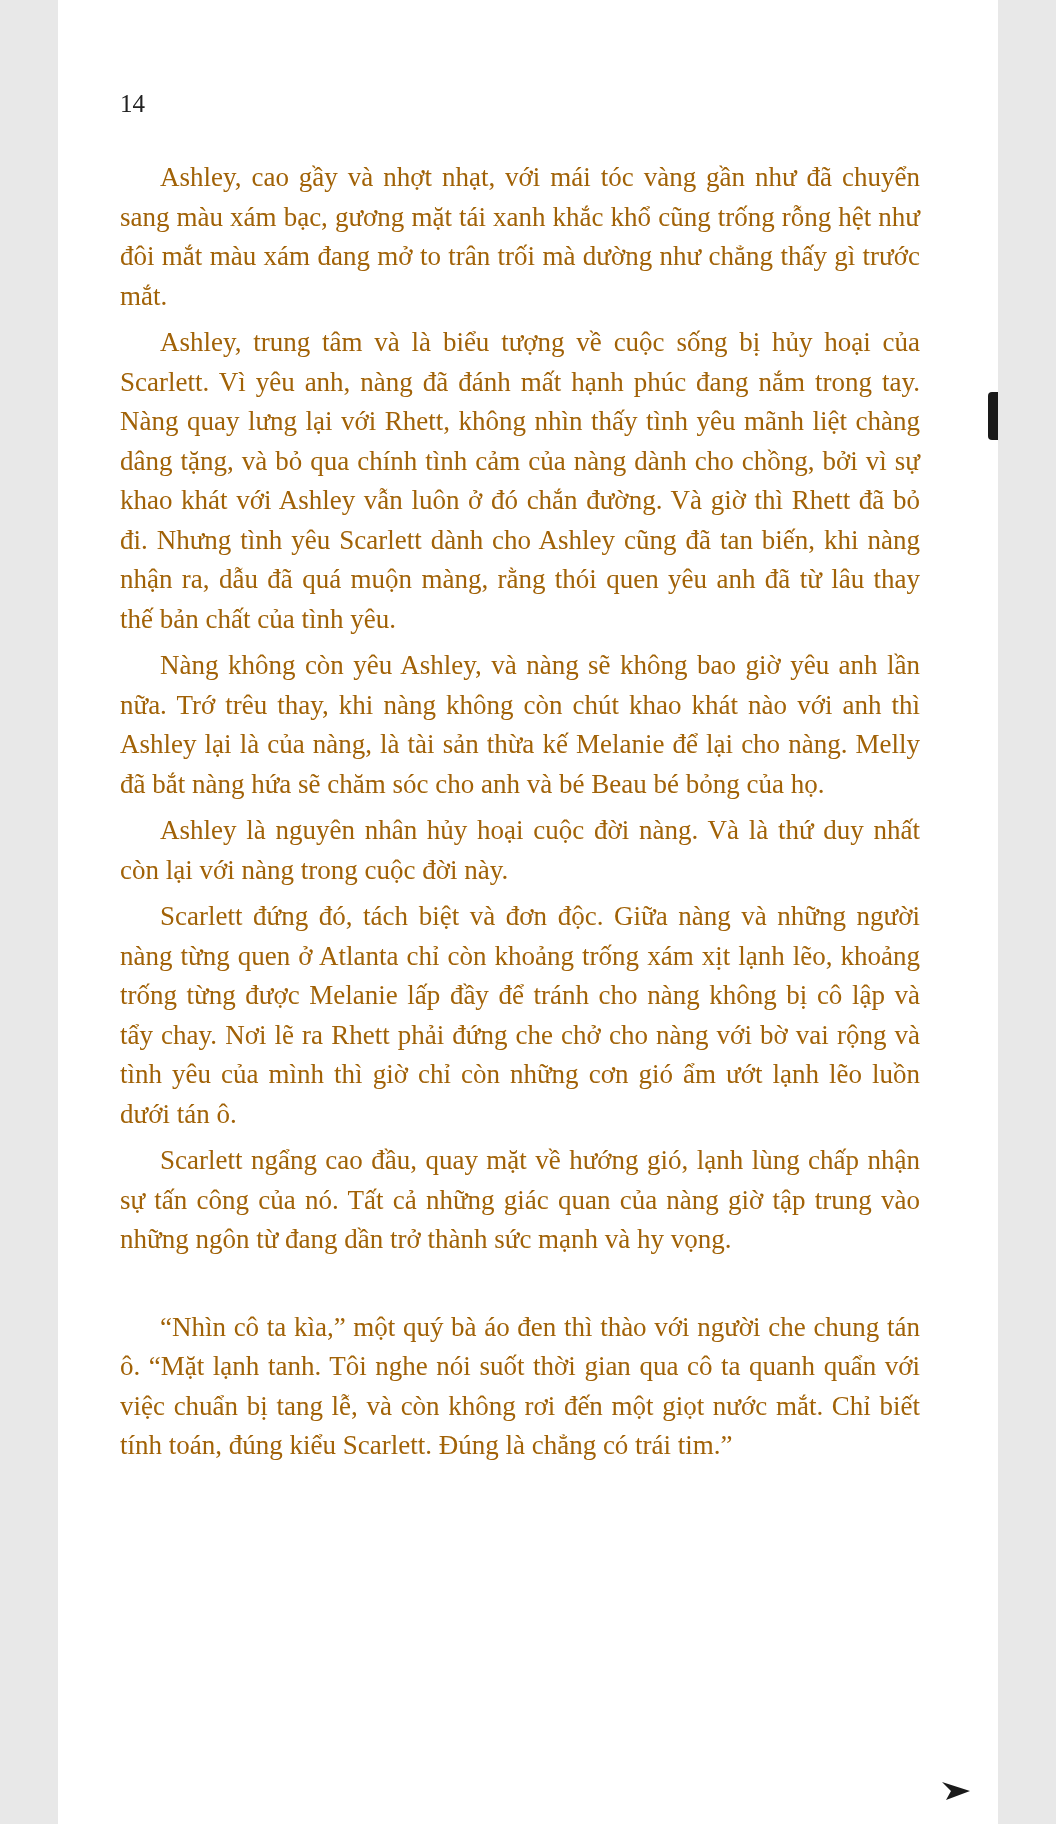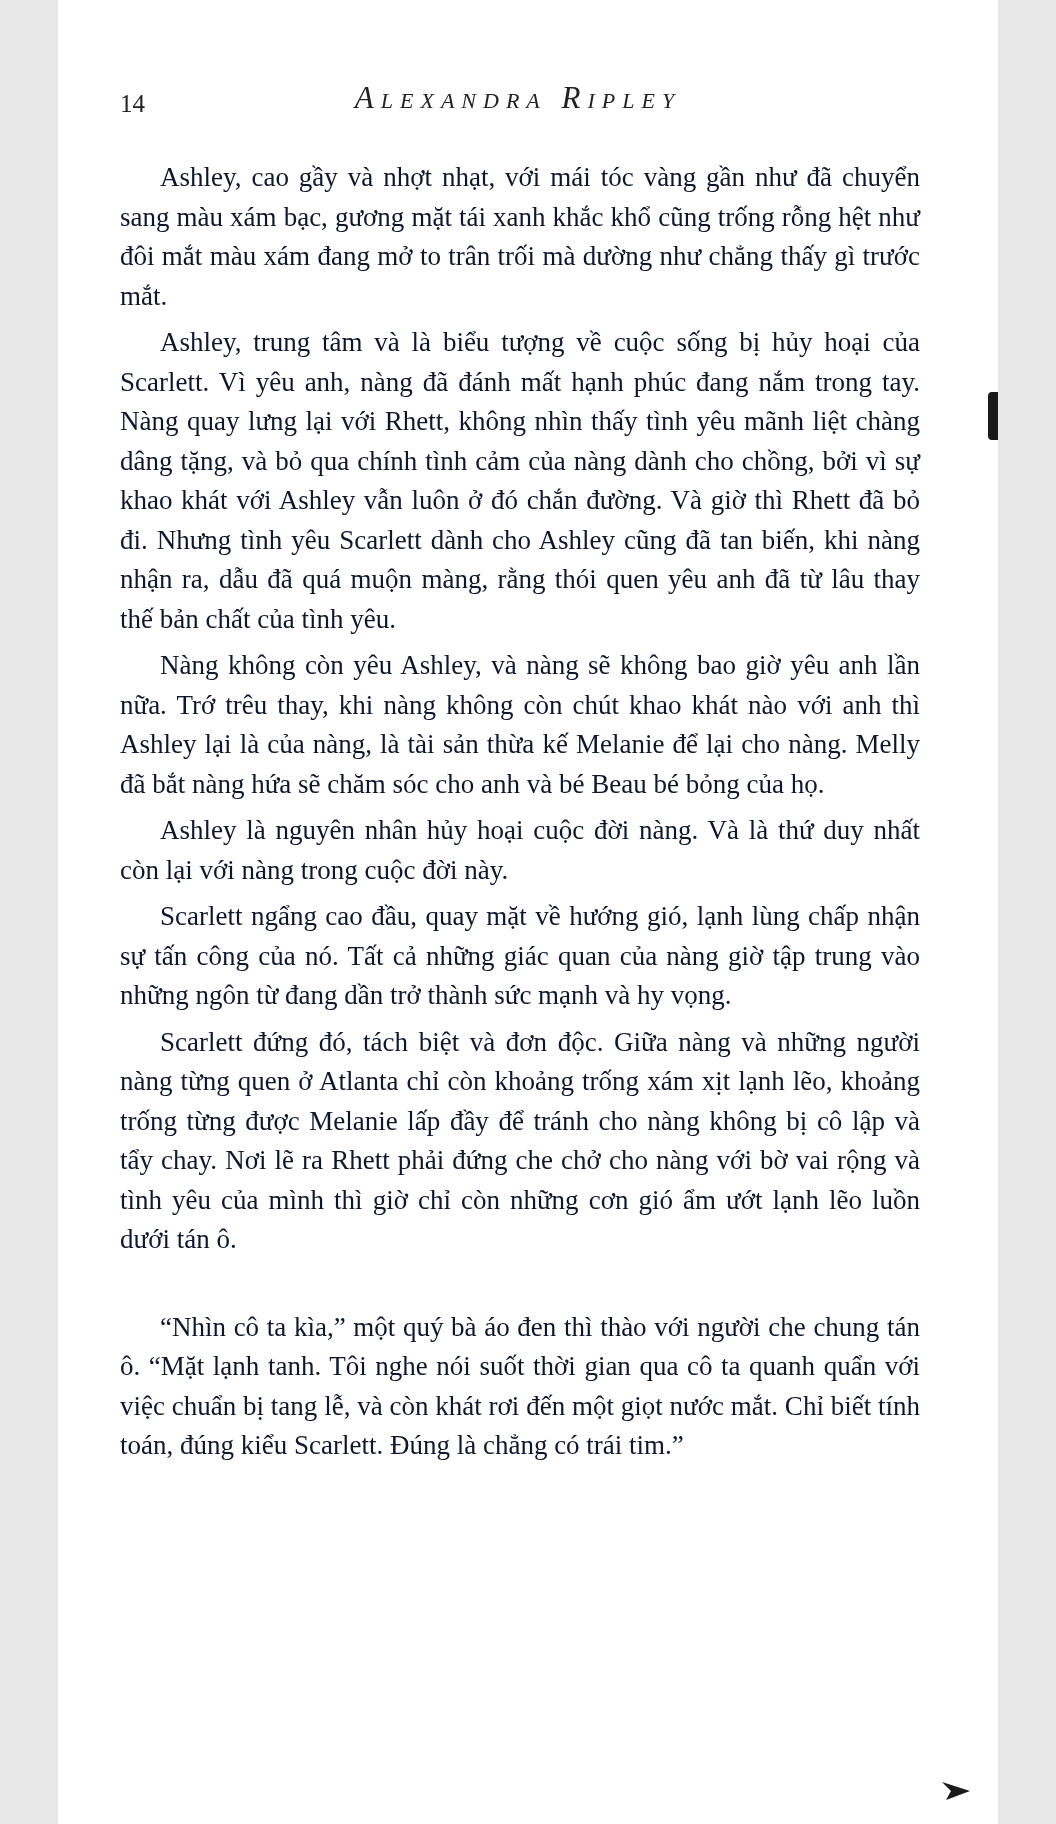--- a/index.html
+++ b/index.html
@@ -41,21 +41,21 @@
     top: 158px;
     left: 62px;
     width: 800px;
   }
   .text-block p {
     margin: 0 0 7px 0;
     font-size: 27px;
     line-height: 39.5px;
     text-align: justify;
     text-indent: 40px;
-    color: #0f172a;
+    color: #a16207;
   }
   .text-block p.section-break {
     margin-top: 48px;
   }
   .scan-mark {
     position: absolute;
     right: 0;
     top: 392px;
     width: 10px;
     height: 48px;
@@ -70,30 +70,29 @@
     height: 22px;
   }
 </style>
 </head>
 <body>
 
 <div class="page">
 
   <div class="page-number">14</div>
 
-  <div class="running-head">Alexandra Ripley</div>
 
   <div class="text-block">
     <p>Ashley, cao gầy và nhợt nhạt, với mái tóc vàng gần như đã chuyển sang màu xám bạc, gương mặt tái xanh khắc khổ cũng trống rỗng hệt như đôi mắt màu xám đang mở to trân trối mà dường như chẳng thấy gì trước mắt.</p>
     <p>Ashley, trung tâm và là biểu tượng về cuộc sống bị hủy hoại của Scarlett. Vì yêu anh, nàng đã đánh mất hạnh phúc đang nắm trong tay. Nàng quay lưng lại với Rhett, không nhìn thấy tình yêu mãnh liệt chàng dâng tặng, và bỏ qua chính tình cảm của nàng dành cho chồng, bởi vì sự khao khát với Ashley vẫn luôn ở đó chắn đường. Và giờ thì Rhett đã bỏ đi. Nhưng tình yêu Scarlett dành cho Ashley cũng đã tan biến, khi nàng nhận ra, dẫu đã quá muộn màng, rằng thói quen yêu anh đã từ lâu thay thế bản chất của tình yêu.</p>
     <p>Nàng không còn yêu Ashley, và nàng sẽ không bao giờ yêu anh lần nữa. Trớ trêu thay, khi nàng không còn chút khao khát nào với anh thì Ashley lại là của nàng, là tài sản thừa kế Melanie để lại cho nàng. Melly đã bắt nàng hứa sẽ chăm sóc cho anh và bé Beau bé bỏng của họ.</p>
     <p>Ashley là nguyên nhân hủy hoại cuộc đời nàng. Và là thứ duy nhất còn lại với nàng trong cuộc đời này.</p>
+    <p>Scarlett đứng đó, tách biệt và đơn độc. Giữa nàng và những người nàng từng quen ở Atlanta chỉ còn khoảng trống xám xịt lạnh lẽo, khoảng trống từng được Melanie lấp đầy để tránh cho nàng không bị cô lập và tẩy chay. Nơi lẽ ra Rhett phải đứng che chở cho nàng với bờ vai rộng và tình yêu của mình thì giờ chỉ còn những cơn gió ẩm ướt lạnh lẽo luồn dưới tán ô.</p>
     <p>Scarlett ngẩng cao đầu, quay mặt về hướng gió, lạnh lùng chấp nhận sự tấn công của nó. Tất cả những giác quan của nàng giờ tập trung vào những ngôn từ đang dần trở thành sức mạnh và hy vọng.</p>
-    <p>Scarlett đứng đó, tách biệt và đơn độc. Giữa nàng và những người nàng từng quen ở Atlanta chỉ còn khoảng trống xám xịt lạnh lẽo, khoảng trống từng được Melanie lấp đầy để tránh cho nàng không bị cô lập và tẩy chay. Nơi lẽ ra Rhett phải đứng che chở cho nàng với bờ vai rộng và tình yêu của mình thì giờ chỉ còn những cơn gió ẩm ướt lạnh lẽo luồn dưới tán ô.</p>
-    <p class="section-break">“Nhìn cô ta kìa,” một quý bà áo đen thì thào với người che chung tán ô. “Mặt lạnh tanh. Tôi nghe nói suốt thời gian qua cô ta quanh quẩn với việc chuẩn bị tang lễ, và còn khát rơi đến một giọt nước mắt. Chỉ biết tính toán, đúng kiểu Scarlett. Đúng là chẳng có trái tim.”</p>
+    <p class="section-break">“Nhìn cô ta kìa,” một quý bà áo đen thì thào với người che chung tán ô. “Mặt lạnh tanh. Tôi nghe nói suốt thời gian qua cô ta quanh quẩn với việc chuẩn bị tang lễ, và còn không rơi đến một giọt nước mắt. Chỉ biết tính toán, đúng kiểu Scarlett. Đúng là chẳng có trái tim.”</p>
   </div>
 
   <div class="scan-mark"></div>
 
   <svg class="cursor-arrow" viewBox="0 0 28 22" xmlns="http://www.w3.org/2000/svg">
     <polygon points="0,2 28,11 4,20 9,11" fill="#1a1a1a"></polygon>
   </svg>
 
 </div>
 

